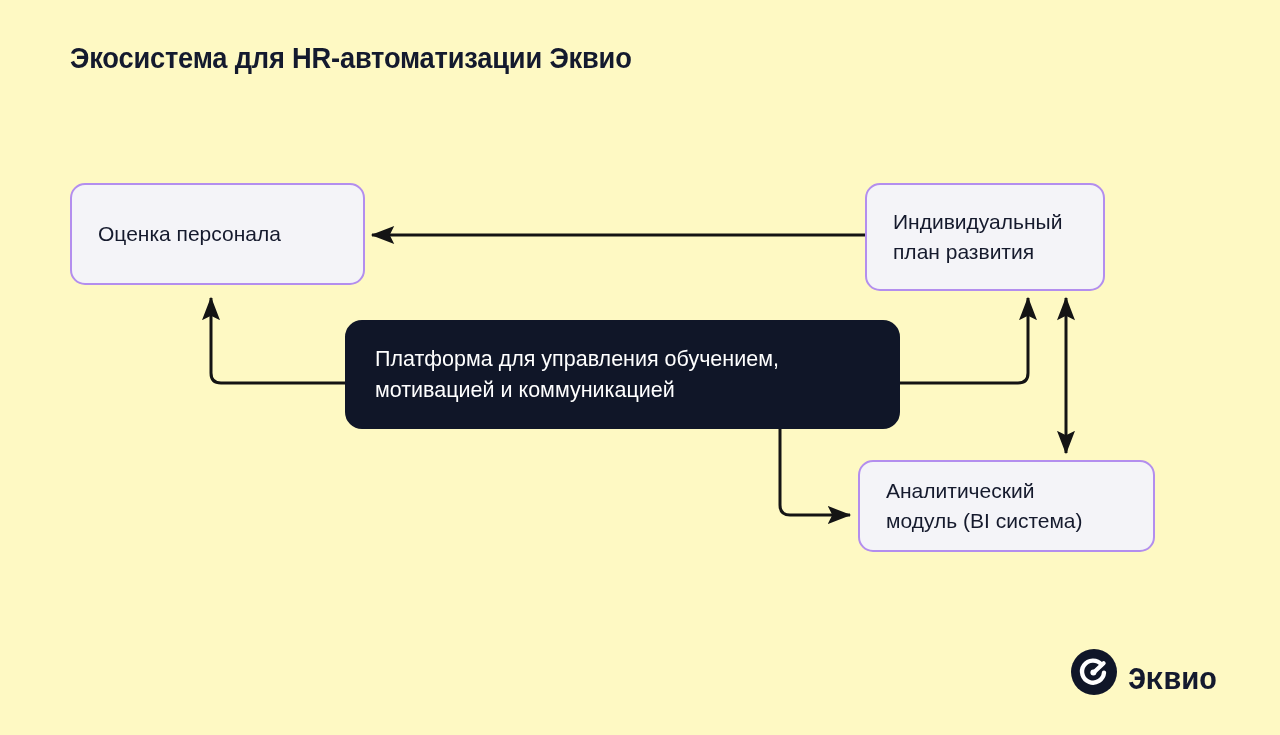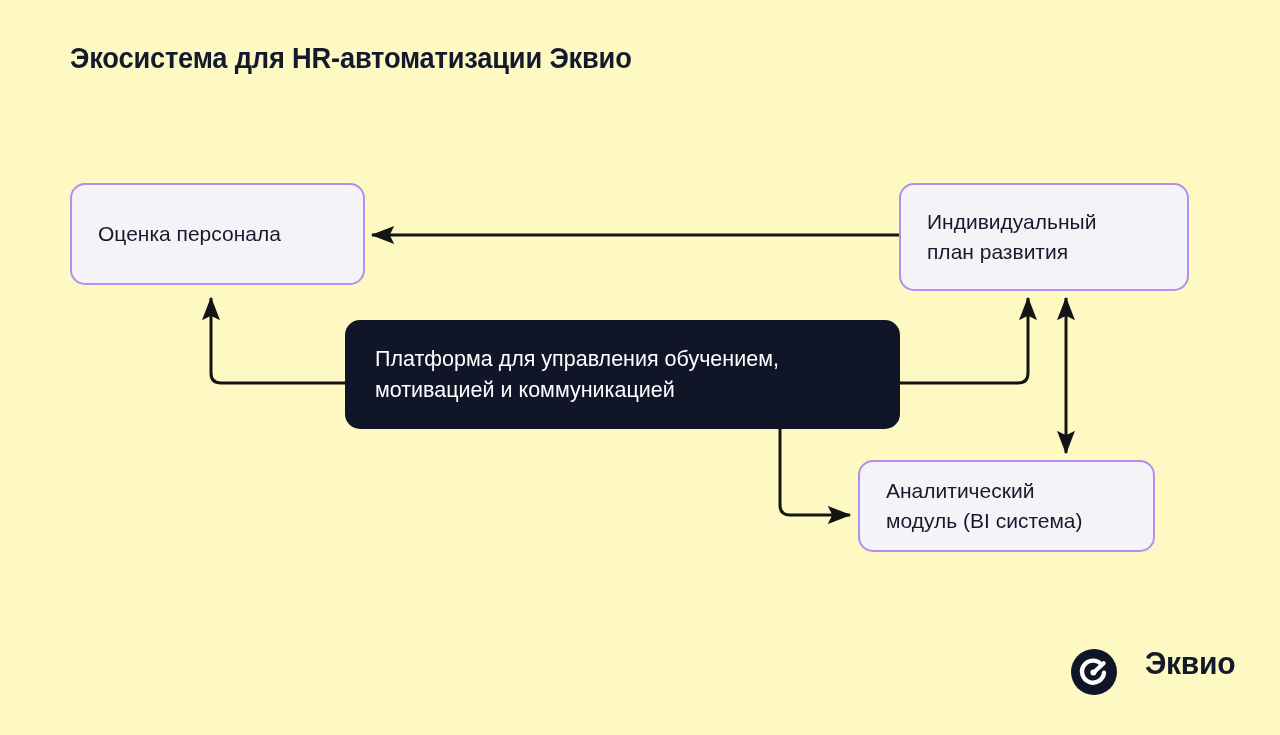--- a/index.html
+++ b/index.html
@@ -73,32 +73,33 @@
     padding: 0 26px;
     white-space: pre-line;
   }
   .node.dark .node-label {
     color: #ffffff;
     font-size: 21.5px;
     padding: 0 28px;
   }
 
   #node-assessment   { left: 70px;  top: 183px; width: 295px; height: 102px; }
-  #node-idp          { left: 899px; top: 183px; width: 290px; height: 108px; }
-  #node-platform     { left: 345px; top: 320px; width: 555px; height: 109px; }
+  #node-idp          { left: 865px; top: 183px; width: 240px; height: 108px; }
+  #node-platform     { left: 345px; top: 320px; width: 555px; height: 109px; border-radius: 17px; }
   #node-analytics    { left: 858px; top: 460px; width: 297px; height: 92px; }
 
   
   #logo {
     position: absolute;
     left: 1070px;
     top: 648px;
     display: flex;
-    align-items: flex-start;
-    gap: 27px;
+    align-items: flex-end;
+    gap: 10px;
+    font-family: Liberation Mono, monospace;
   }
   #logo-mark {
     width: 48px;
     height: 48px;
     display: block;
   }
   #logo-wordmark {
     font-size: 31px;
     font-weight: 700;
     color: #141a2e;

